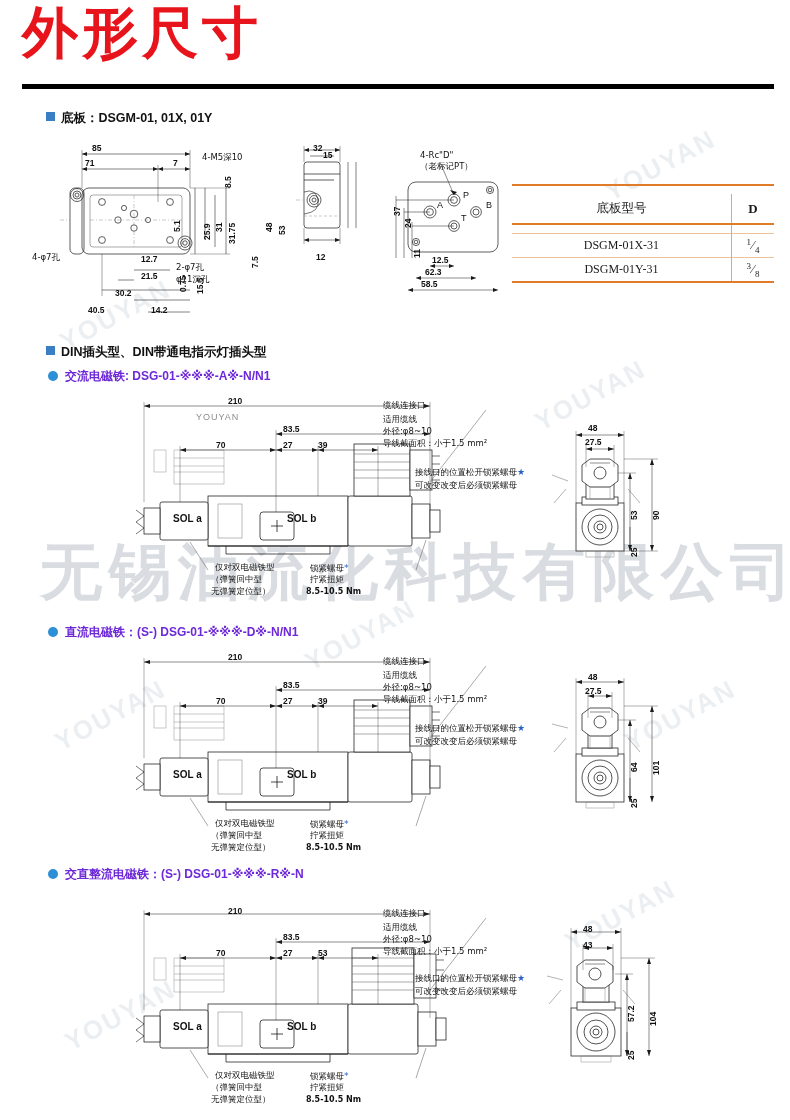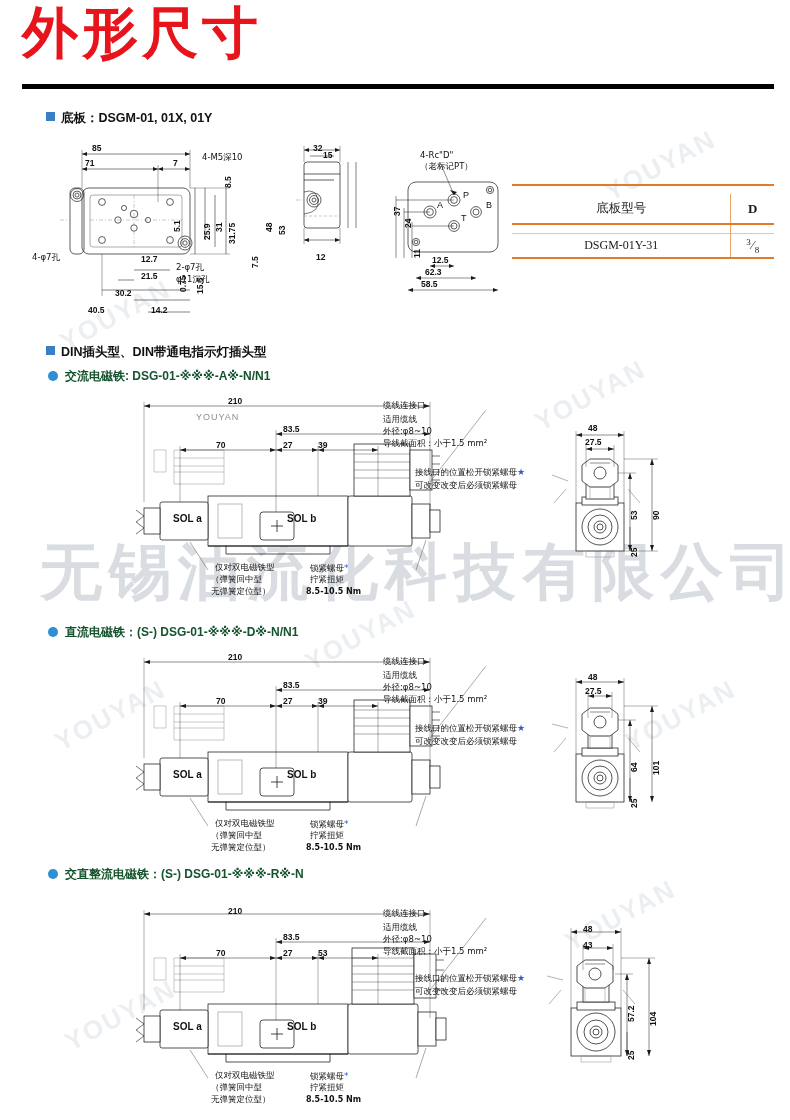--- a/index.html
+++ b/index.html
@@ -21,21 +21,21 @@
     position:absolute; left:22px; top:84px; width:752px; height:5px;
     background:#000;
   }
 
   
   .sec-sq { position:absolute; font-size:12.5px; font-weight:bold; color:#111; white-space:nowrap; }
   .sec-sq .mk {
     display:inline-block; width:9px; height:9px; background:#3a7fc4;
     margin-right:6px; vertical-align:1px;
   }
-  .sec-dot { position:absolute; font-size:12px; font-weight:bold; color:#14532d; white-space:nowrap; }
+  .sec-dot { position:absolute; font-size:12px; font-weight:bold; color:#6d28d9; white-space:nowrap; }
   .sec-dot .mk {
     display:inline-block; width:10px; height:10px; border-radius:50%;
     background:#2d8fd5; margin-right:7px; vertical-align:-1px;
   }
 
   
   .wm-big {
     position:absolute; left:40px; top:530px; width:730px;
     font-size:62px; font-weight:bold; color:#d9dde2; letter-spacing:7px;
     white-space:nowrap; pointer-events:none; z-index:0;
@@ -286,20 +286,24 @@
             <td style="border-right:none;"></td>
           </tr>
       <tr class="head">
         <th>底板型号</th>
         <th class="dcol">D</th>
       </tr>
       <tr class="bar-mid">
             <td style="height:2px;"></td>
             <td></td>
           </tr>
+      <tr class="thin">
+        <td>DSGM-01X-31</td>
+        <td><span class="frac"><span class="n">1</span><span class="s">⁄</span><span class="d">4</span></span></td>
+      </tr>
       <tr class="thin">
         <td>DSGM-01Y-31</td>
         <td><span class="frac"><span class="n">3</span><span class="s">⁄</span><span class="d">8</span></span></td>
       </tr>
       <tr class="bar-bot">
             <td style="height:2px;border-right:none;"></td>
             <td style="border-right:none;"></td>
           </tr>
     </tbody>
       </table>

